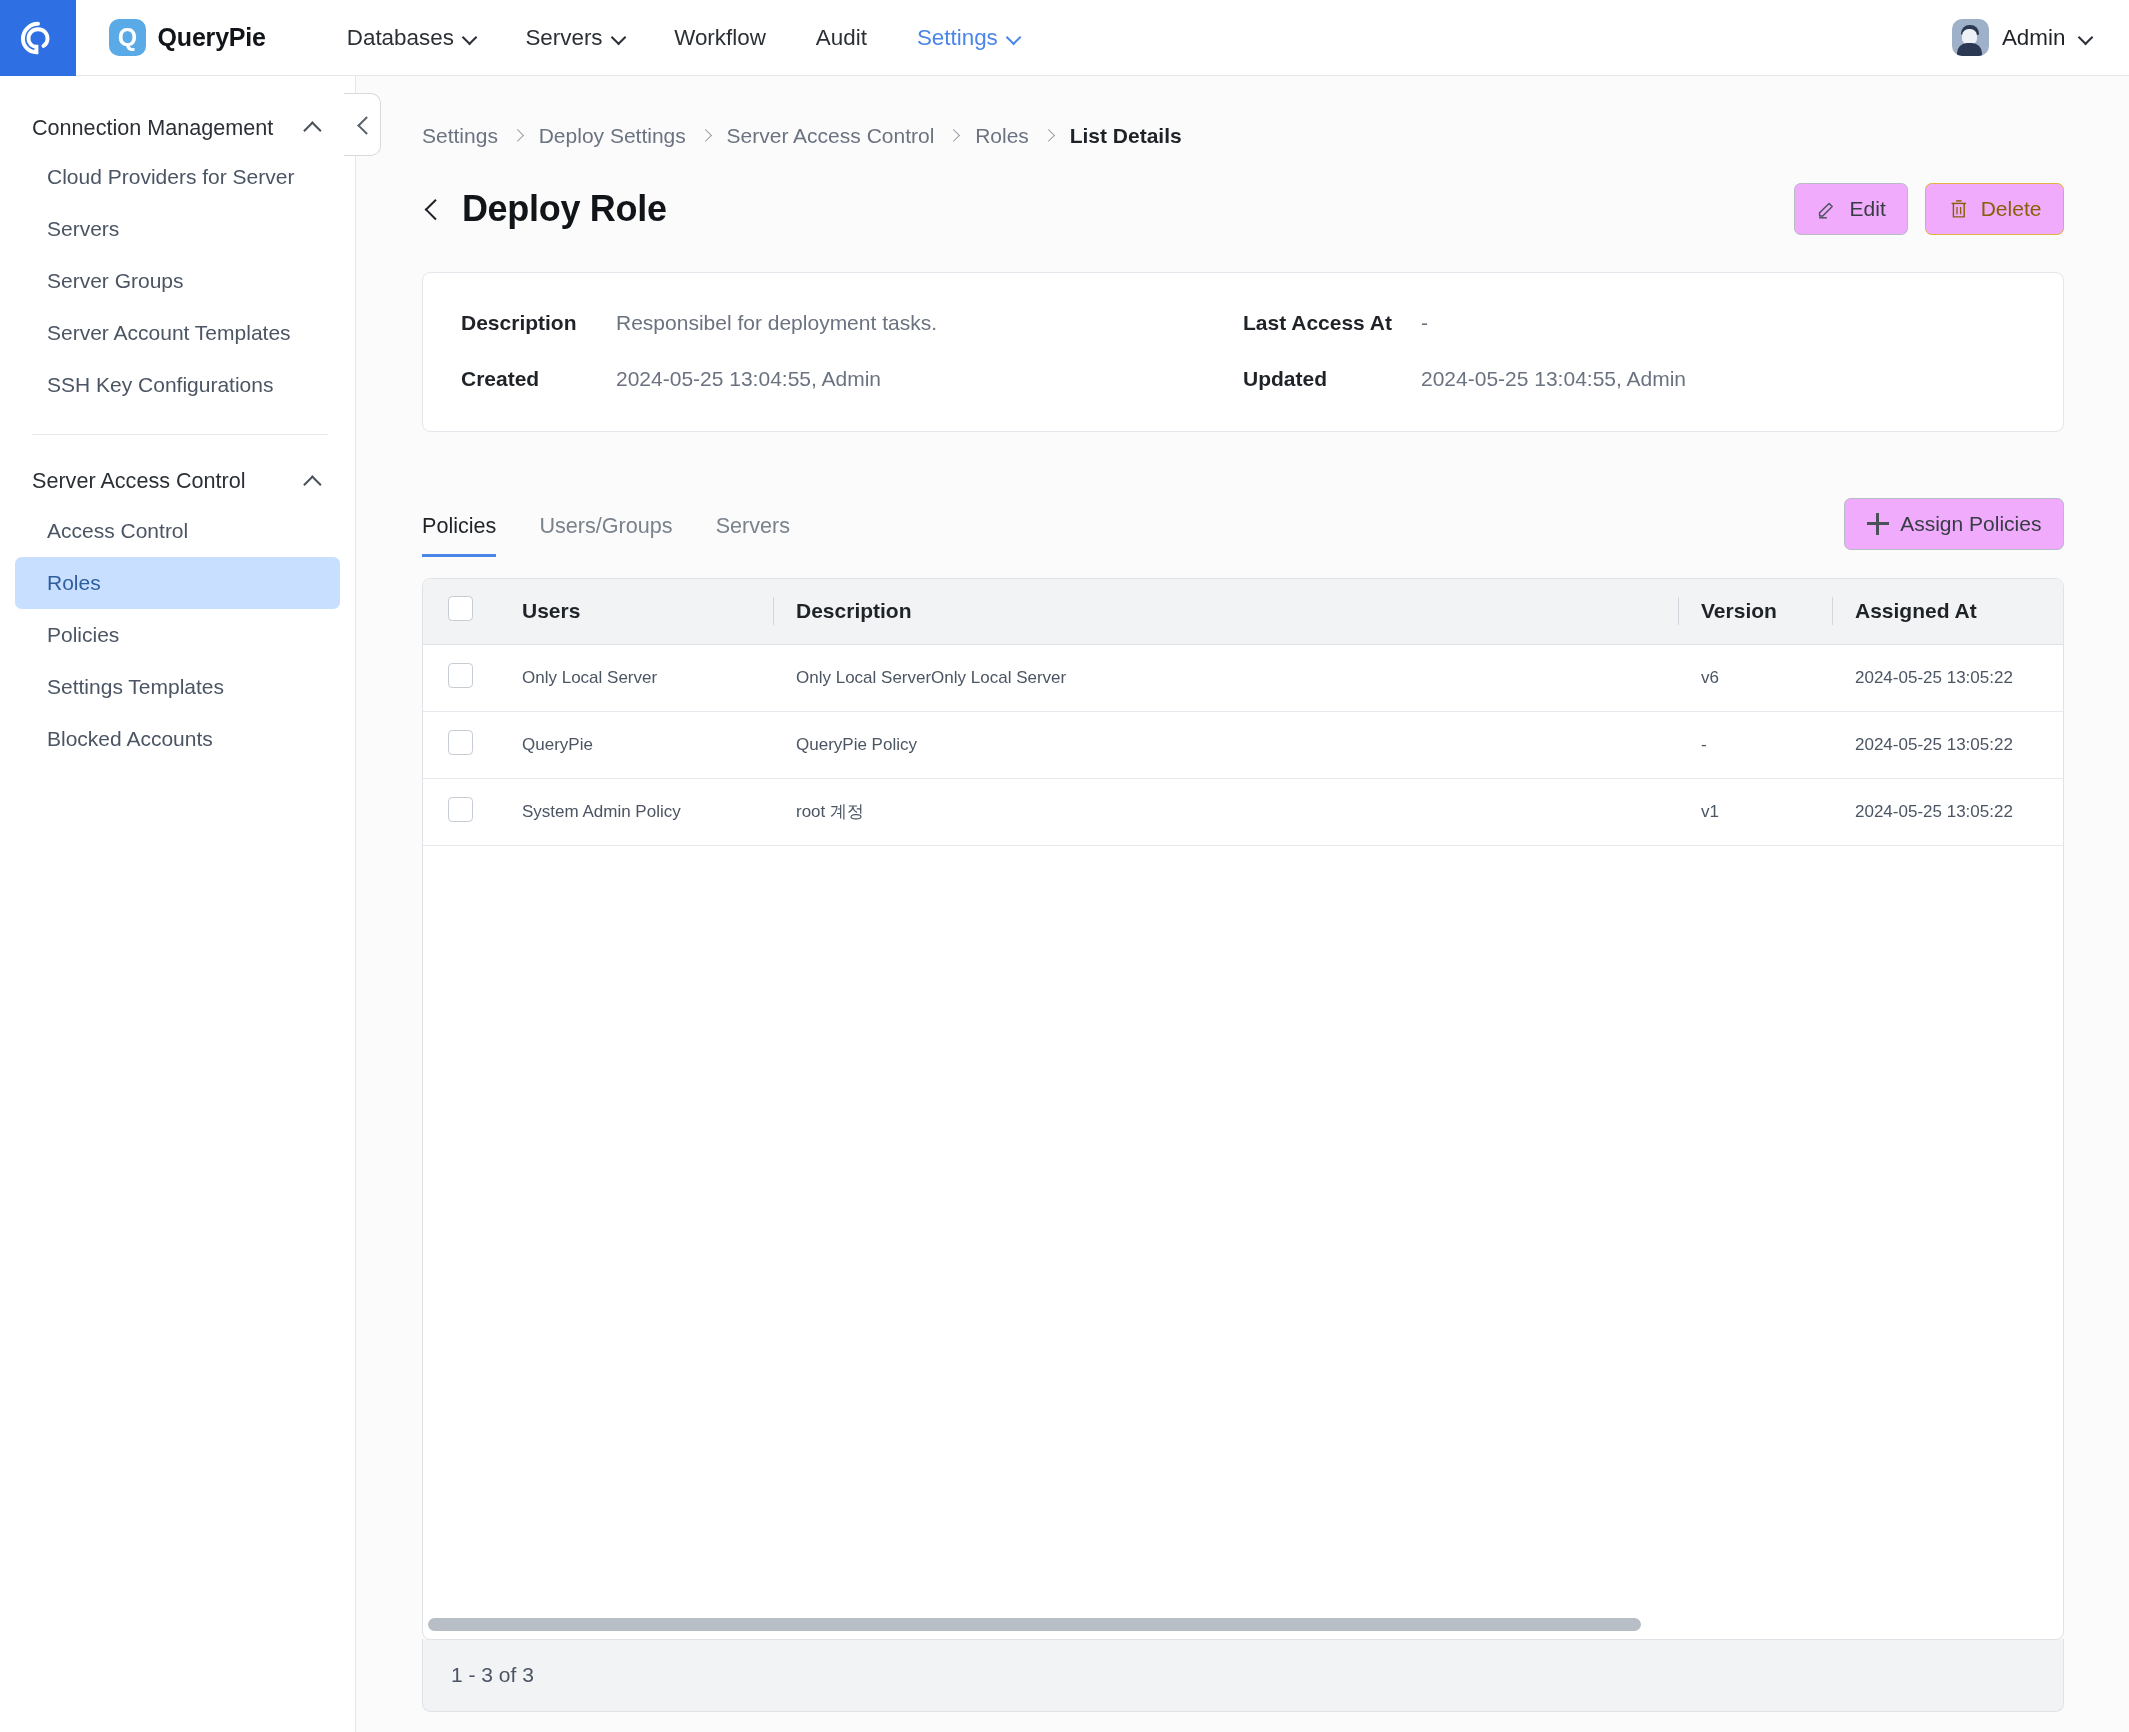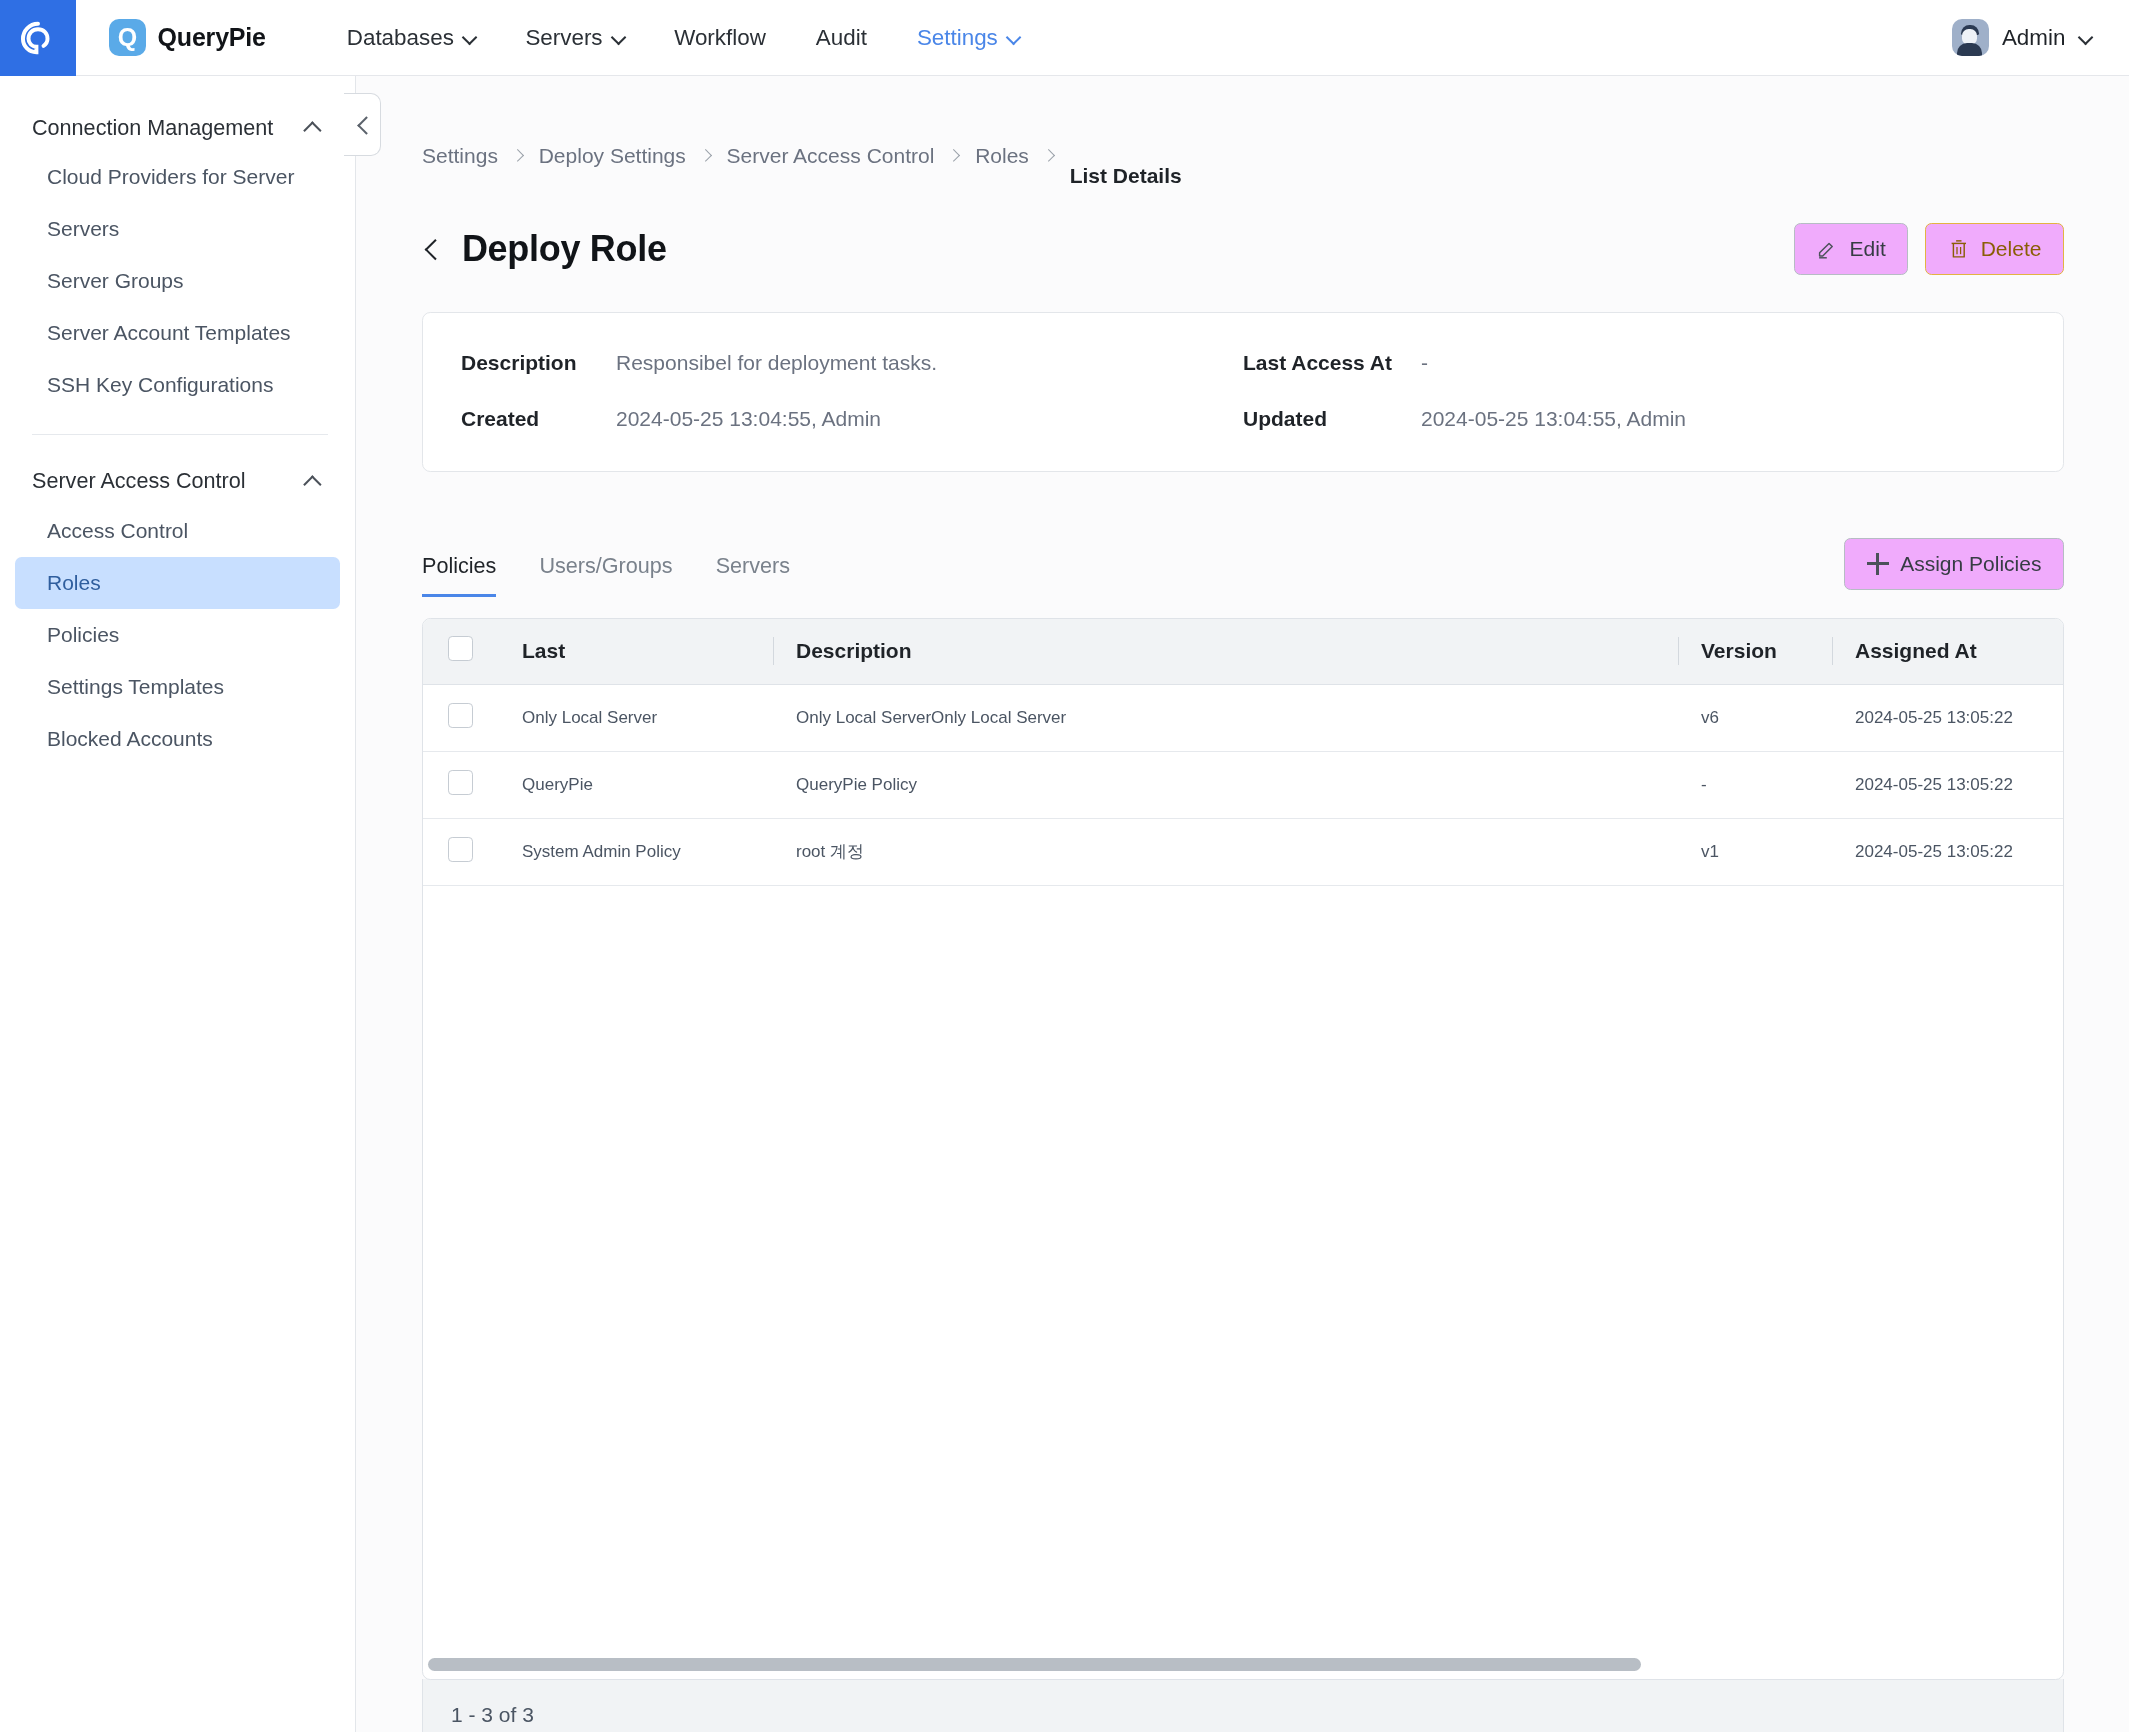--- a/index.html
+++ b/index.html
@@ -109,21 +109,21 @@
   .main {
     position: absolute; top: 76px; left: 356px;
     width: 1774px; height: 1656px; background: #fbfbfc;
     padding: 0;
   }
   .breadcrumb {
     display: flex; align-items: center; gap: 15px;
     padding: 48px 0 0 66px; font-size: 21px; color: #6b7280;
   }
   .breadcrumb .crumb { cursor: pointer; }
-  .breadcrumb .crumb.last { color: #1f2328; font-weight: bold; cursor: default; margin-top: 40px; }
+  .breadcrumb .crumb.last { color: #1f2328; font-weight: bold; cursor: default; }
   .bc-sep { width: 10.8px; height: 10.8px; position: relative; }
   .bc-sep::before {
     content: ""; position: absolute; left: 0; top: 0.8px;
     width: 8.3px; height: 8.3px;
     border-right: 1.7px solid #9aa1a9; border-top: 1.7px solid #9aa1a9;
     transform: rotate(45deg);
   }
 
   .title-row {
     display: flex; align-items: center;
@@ -394,21 +394,21 @@
     </div>
   </div>
 
   <div class="table-wrap">
     <table class="tbl">
       <thead>
         <tr>
           <th class="col-chk">
             <span class="chkbox"></span>
           </th>
-          <th class="col-name">Last</th>
+          <th class="col-name">Users</th>
           <th class="col-desc divider">Description</th>
           <th class="col-ver divider">Version</th>
           <th class="col-assigned divider">Assigned At</th>
 
         </tr>
       </thead>
       <tbody>
         <tr>
           <td class="col-chk">
             <span class="chkbox"></span>

